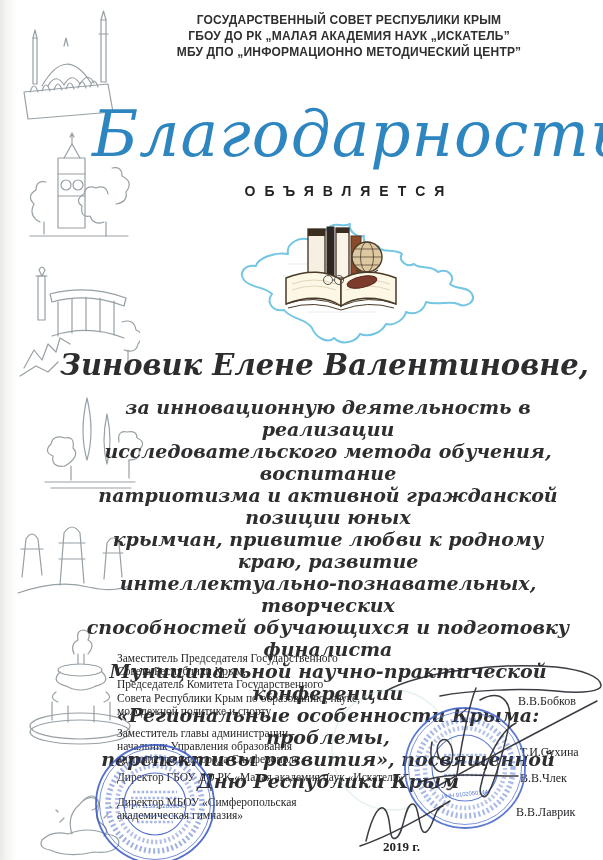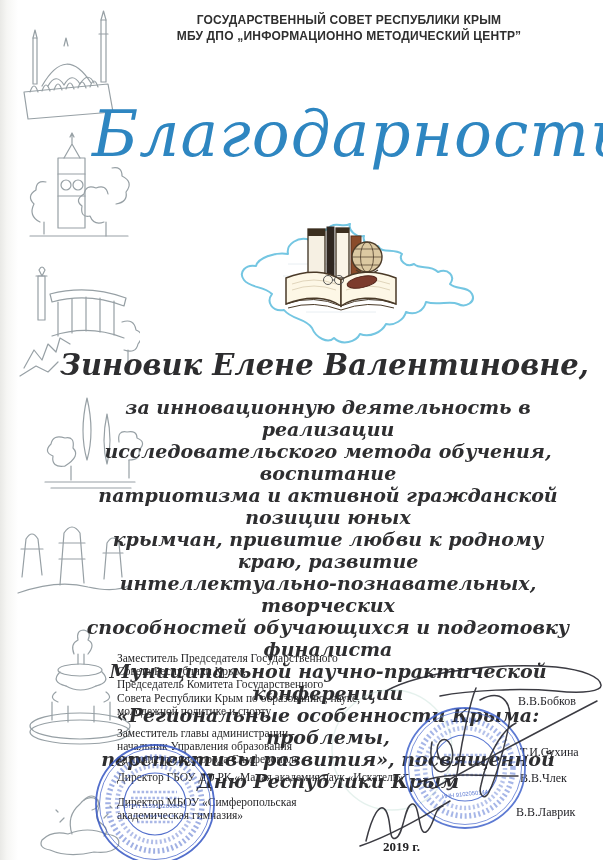--- a/index.html
+++ b/index.html
@@ -123,24 +123,26 @@
     <g class="sketch">
       <path d="M12,78 q10,-10 26,-6 q20,-8 38,0 q16,2 12,12 q-6,8 -24,6 q-26,6 -44,-2 q-12,-2 -8,-10 Z"></path>
       <path d="M42,72 q-6,-18 8,-30 q6,-8 14,-6 q8,4 4,12 q-4,10 4,14 q8,6 2,12"></path>
       <path d="M54,38 q8,-8 14,0 q2,8 -6,10"></path>
       <path d="M30,60 l4,-4 M74,56 l4,-4 M26,48 l2,2 M80,44 l2,2"></path>
     </g>
   </svg>
 
   <div class="abs header">
     <div>ГОСУДАРСТВЕННЫЙ СОВЕТ РЕСПУБЛИКИ КРЫМ</div>
+    <div>ГБОУ ДО РК „МАЛАЯ АКАДЕМИЯ НАУК „ИСКАТЕЛЬ”</div>
     <div>МБУ ДПО „ИНФОРМАЦИОННО МЕТОДИЧЕСКИЙ ЦЕНТР”</div>
   </div>
 
   <div class="abs title">Благодарность</div>
+  <div class="abs subtitle">ОБЪЯВЛЯЕТСЯ</div>
 
   <svg class="abs" style="left:228px;top:214px" width="252" height="142" viewBox="0 0 252 142">
     <path d="M103,12 C96,20 86,16 82,26 C70,22 58,30 60,40 C46,38 30,44 28,52 C18,50 10,58 16,66 C22,74 36,72 44,80 C38,88 44,98 56,96 C64,106 78,104 84,114 C88,124 100,130 106,124 C114,132 128,128 132,120 C142,124 154,118 158,110 C166,112 176,106 178,98 C188,102 196,96 198,88 C210,92 222,86 230,90 C238,94 248,88 244,80 C240,72 228,76 222,70 C228,62 220,54 210,58 C202,50 192,56 186,50 C178,54 170,46 174,40 C166,34 154,40 150,32 C142,36 134,28 136,22 C128,24 120,16 122,10 C114,14 110,8 103,12 Z" fill="#ffffff" stroke="#74c6e2" stroke-width="2" stroke-linejoin="round"></path>
     <g stroke="#e8eef2" stroke-width="1">
       <path d="M60,50 h80 M55,62 h100 M58,74 h100 M66,86 h90 M78,98 h70"></path>
     </g>
     <g>
       <rect x="80" y="15" width="17" height="49" fill="#f6f0e3" stroke="#3b2e1f" stroke-width="1.3"></rect>
       <rect x="80" y="15" width="17" height="7" fill="#3b2e1f"></rect>
       <rect x="99" y="13" width="7" height="51" fill="#2f2620" stroke="#2f2620"></rect>

